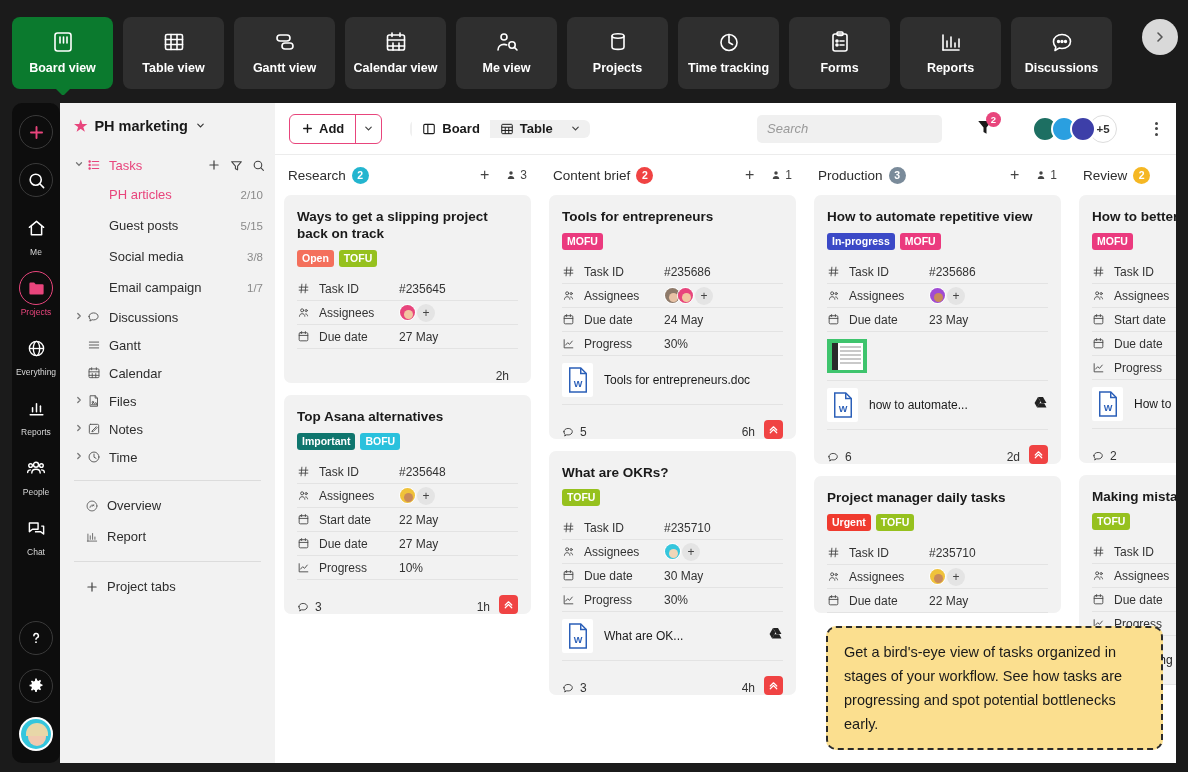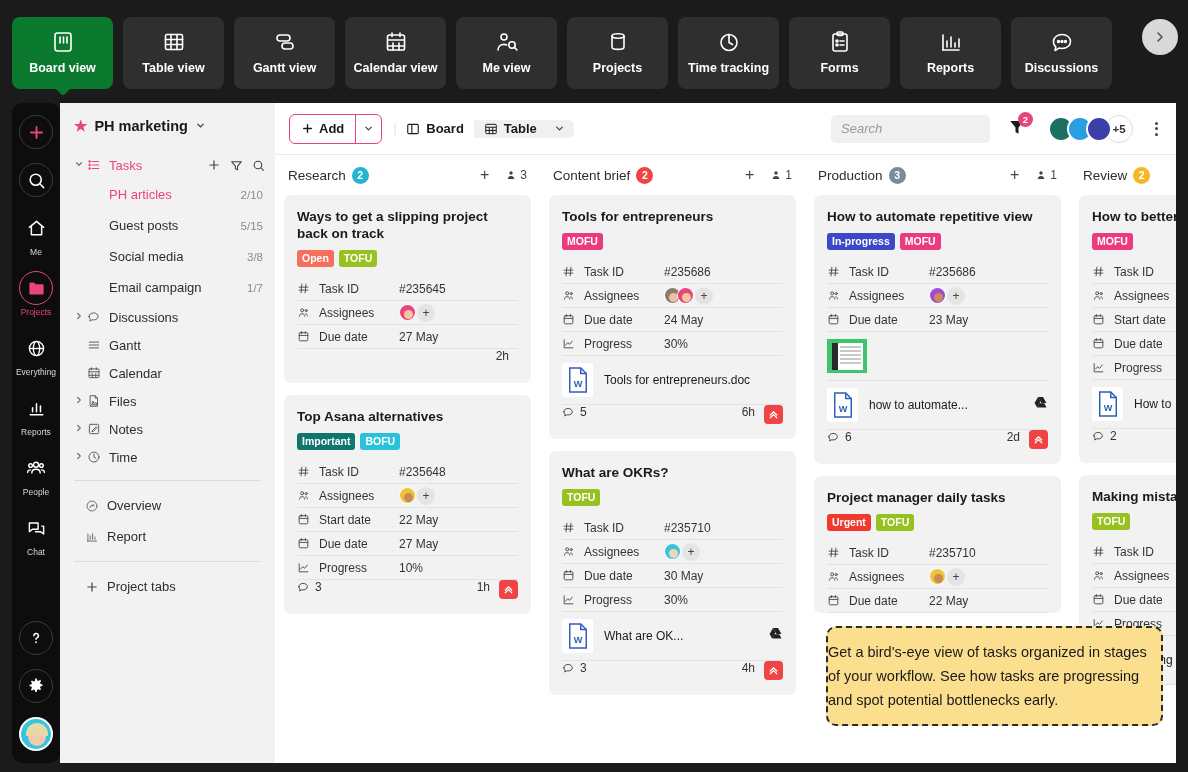--- a/index.html
+++ b/index.html
@@ -107,42 +107,42 @@
   }
   .sb-row2 .ic { color: #666; display:flex; }
 
   
   .main {
     position: absolute; left: 275px; top: 103px; right: 12px; height: 660px;
     background: #fff; overflow: hidden;
   }
   .toolbar {
     height: 52px; display: flex; align-items: center; padding: 0 14px;
-    border-bottom: 1px solid #ececec; gap: 12px;
+    border-bottom: 1px solid #ececec; gap: 28px;
   }
   .add-btn {
     display: flex; align-items: center; height: 30px;
     border: 1px solid #e8457c; border-radius: 6px; overflow: hidden; cursor: pointer;
   }
   .add-btn .ab-main { display:flex; align-items:center; gap:5px; padding: 0 11px; height:100%; font-size:13px; font-weight:bold; color:#1a1a1a; }
   .add-btn .ab-sep { width: 1px; height: 100%; background: #e8457c; }
   .add-btn .ab-car { padding: 0 7px; display:flex; align-items:center; color:#555; }
   .viewtog {
     display: flex; align-items: center; height: 18px; background: #f0f0f0;
     border-radius: 6px; padding: 2px;
   }
   .vt {
     display: flex; align-items: center; gap: 6px; height: 26px; padding: 0 10px;
     font-size: 13px; font-weight: bold; color: #1a1a1a; border-radius: 5px; cursor: pointer;
   }
   .vt.active { background: #fff; }
   .vt-car { padding: 0 7px; display:flex; align-items:center; color:#555; cursor:pointer; }
   .tb-spacer { flex: 1; }
   .searchbox {
-    width: 159px; height: 28px; background: #f0f0f0; border: none; border-radius: 5px;
+    width: 185px; height: 28px; background: #f0f0f0; border: none; border-radius: 5px;
     padding: 0 10px; font-size: 13px; font-family: "Liberation Sans", sans-serif;
     color: #333;
   }
   .searchbox::placeholder { color: #999; font-style: italic; }
   .filter-wrap { position: relative; cursor: pointer; margin-left: 6px; }
   .filter-badge {
     position: absolute; top: -6px; right: -7px; min-width: 15px; height: 15px;
     background: #e8457c; color:#fff; border-radius: 50%; font-size: 9.5px;
     display:flex; align-items:center; justify-content:center; font-weight:bold;
   }
@@ -218,35 +218,35 @@
     width: 40px; height: 34px; background: #3ec46d; flex: 0 0 40px;
     display: flex; align-items: center; justify-content: center; overflow:hidden;
   }
   .att-thumb-img .inner { width: 31px; height: 27px; background: #fff; display:flex; }
   .att-thumb-img .inner .bar { width: 6px; background: #2a2a2a; }
   .att-thumb-img .inner .lines { flex:1; padding: 3px 2px; display:flex; flex-direction:column; gap:2px; }
   .att-thumb-img .inner .lines i { display:block; height:2px; background:#c9c9c9; }
   .att-name { flex: 1; font-size: 12px; color: #1a1a1a; line-height: 15px; }
   .att-link { font-size: 11.5px; color: #3b82d6; text-decoration: underline; display:block; }
   .cardfoot {
-    display: flex; align-items: flex-start; height: 34px; margin: 0 13px; font-size: 12px; color: #333;
+    display: flex; align-items: flex-end; height: 34px; margin: 0 13px; font-size: 12px; color: #333;
   }
   .cf-sp { flex: 1; }
   .cf-cmt { display:flex; align-items:center; gap: 5px; cursor:pointer; }
   .cf-time { font-size: 12px; color: #333; margin-right: 9px; }
   .prio {
     width: 19px; height: 19px; border-radius: 4px; background: #f04343;
     display:flex; align-items:center; justify-content:center;
   }
 
   
   .tooltip {
     position: absolute; left: 826px; top: 626px; width: 337px;
     background: #fbdf8f; border: 2px dashed #2b2b2b; border-radius: 10px;
-    padding: 12px 0; font-size: 14.5px; line-height: 24px; color: #1a1a1a;
+    padding: 12px 16px; font-size: 14.5px; line-height: 24px; color: #1a1a1a;
     z-index: 40;
   }
 </style>
 </head>
 <body>
 
 <div class="app">
 
   <div class="topnav" id="topnav">
       <div class="navtile active">

